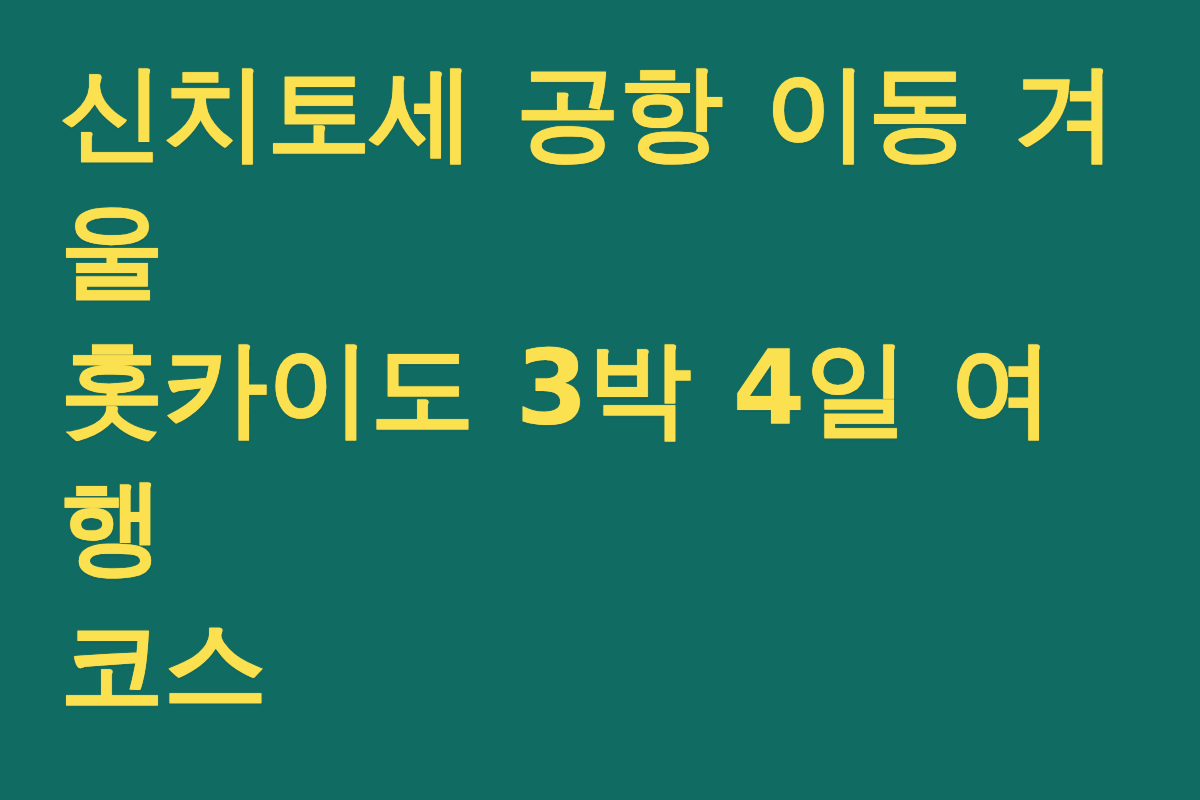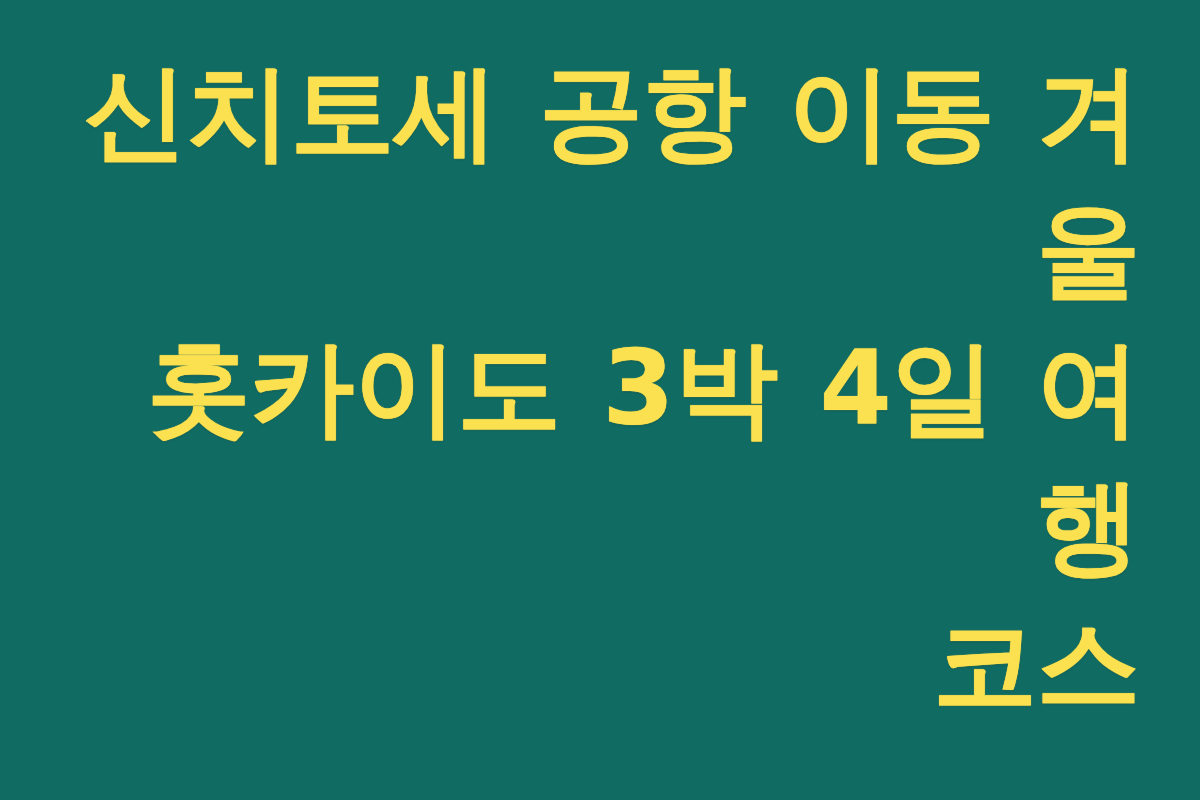--- a/index.html
+++ b/index.html
@@ -23,21 +23,21 @@
     display: flex;
     align-items: center;
     justify-content: center;
     
   }
 
   #headline {
     width: 1080px;
     margin: 0;
     padding: 0;
-    text-align: right;
+    text-align: left;
     font-family: "DejaVu Sans", "Liberation Sans", sans-serif;
     font-size: 104px;
     line-height: 138px;
     font-weight: 700;
     letter-spacing: -0.5px;
     word-spacing: 6px;
     white-space: pre-wrap;
     
     transform: translateY(-12px);
     

